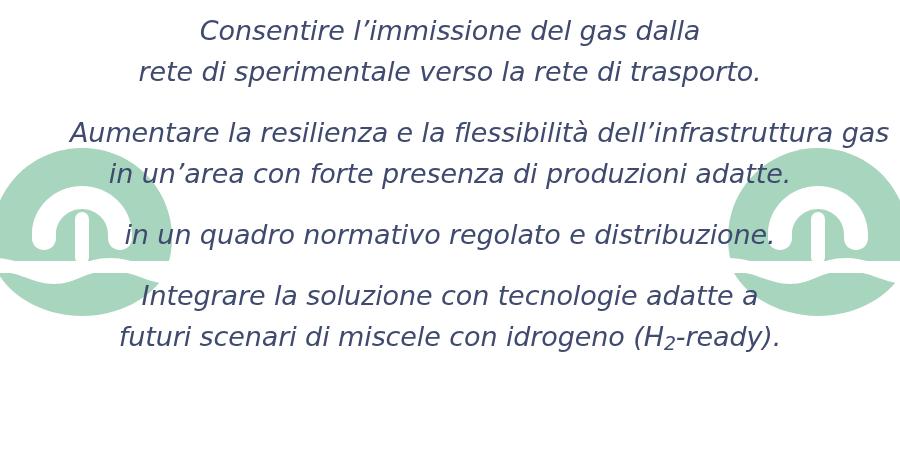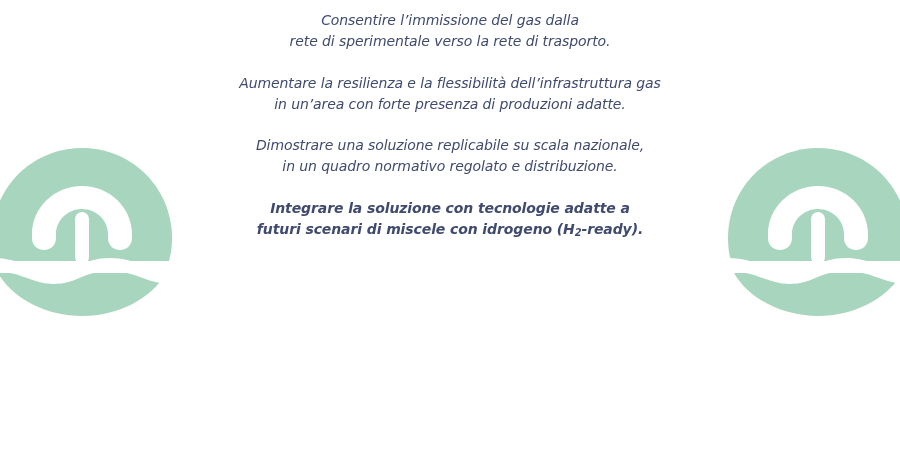--- a/index.html
+++ b/index.html
@@ -43,28 +43,28 @@
     justify-content: flex-start;
     padding-top: 10px;
     box-sizing: border-box;
   }
   .para {
     width: 760px;
     text-align: center;
     color: #3f4a6e;
     font-family: "DejaVu Sans", sans-serif;
     font-style: italic;
-    font-size: 14px;
+    font-size: 27px;
     line-height: 1.52;
     letter-spacing: -0.1px;
     margin: 0 0 20px 0;
     position: relative;
     z-index: 2;
   }
-  .para:last-child { margin-bottom: 0; font-weight: bold; }
+  .para:last-child { margin-bottom: 0; }
   .para .line { display: block; white-space: pre; }
   sub {
     font-size: 0.7em;
     vertical-align: -0.22em;
   }
 </style>
 </head>
 <body>
 
 <div class="slide">
@@ -103,21 +103,20 @@
       <span class="line">Consentire l’immissione del gas dalla</span>
       <span class="line">rete di sperimentale verso la rete di trasporto.</span>
     </p>
 
     <p class="para">
       <span class="line">Aumentare la resilienza e la flessibilità dell’infrastruttura gas</span>
       <span class="line">in un’area con forte presenza di produzioni adatte.</span>
     </p>
 
     <p class="para">
-      <span class="line">Dimostrare una soluzione replicabile su scala nazionale,</span>
       <span class="line">in un quadro normativo regolato e distribuzione.</span>
     </p>
 
     <p class="para">
       <span class="line">Integrare la soluzione con tecnologie adatte a</span>
       <span class="line"><span>futuri scenari di miscele con idrogeno (H</span><sub>2</sub><span>-ready).</span></span>
     </p>
 
   </div>
 </div>

